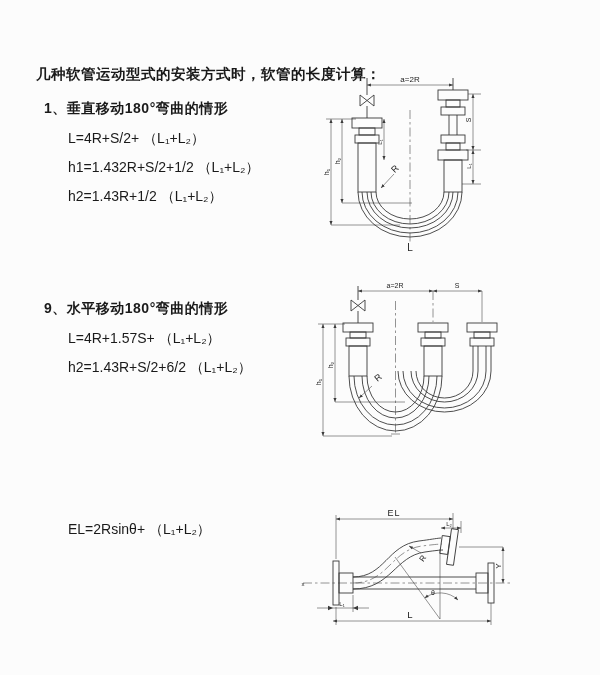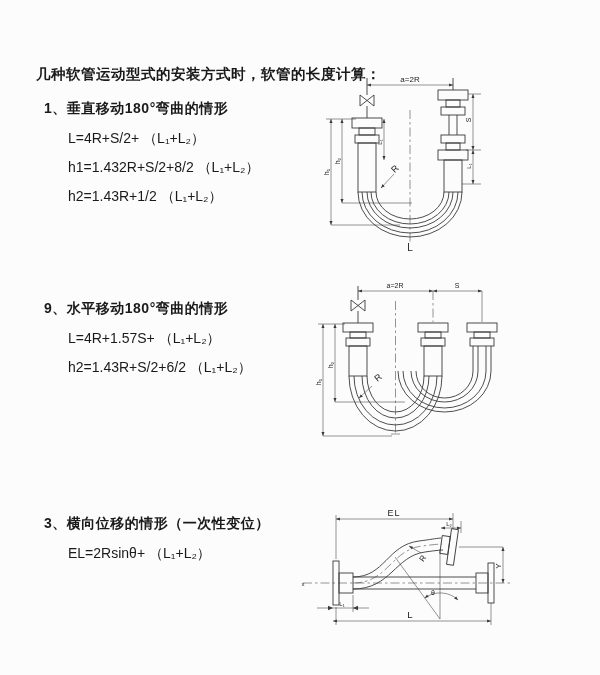--- a/index.html
+++ b/index.html
@@ -28,32 +28,31 @@
   .arrowfill{fill:#3a3a3a;stroke:none}
 </style>
 </head>
 <body>
 
 <div class="title">几种软管运动型式的安装方式时，软管的长度计算：</div>
 
 <div class="section" style="top:100px">
   <div class="heading">1、垂直移动180°弯曲的情形</div>
   <div class="formula">L=4R+S/2+ （L₁+L₂）</div>
-  <div class="formula">h1=1.432R+S/2+8/2 （L₁+L₂）</div>
+  <div class="formula">h1=1.432R+S/2+1/2 （L₁+L₂）</div>
   <div class="formula">h2=1.43R+1/2 （L₁+L₂）</div>
 </div>
 
 <div class="section" style="top:300px">
   <div class="heading">9、水平移动180°弯曲的情形</div>
   <div class="formula">L=4R+1.57S+ （L₁+L₂）</div>
   <div class="formula">h2=1.43R+S/2+6/2 （L₁+L₂）</div>
 </div>
 
 <div class="section" style="top:515px">
-  <div class="heading">3、横向位移的情形（一次性变位）</div>
   <div class="formula">EL=2Rsinθ+ （L₁+L₂）</div>
 </div>
 
 <svg class="d1" width="300" height="195" viewBox="0 0 300 195">
   <defs>
     <marker id="ar1" viewBox="0 0 10 10" refX="9" refY="5" markerWidth="8" markerHeight="8" orient="auto-start-reverse">
       <path d="M0,1.5 L9,5 L0,8.5 Z" fill="#3a3a3a"></path>
     </marker>
     <pattern id="br1" width="3.5" height="3.5" patternUnits="userSpaceOnUse">
       <path d="M0,3.5 L3.5,0 M0,0 L3.5,3.5" stroke="#8a8a8a" stroke-width="0.5"></path>

